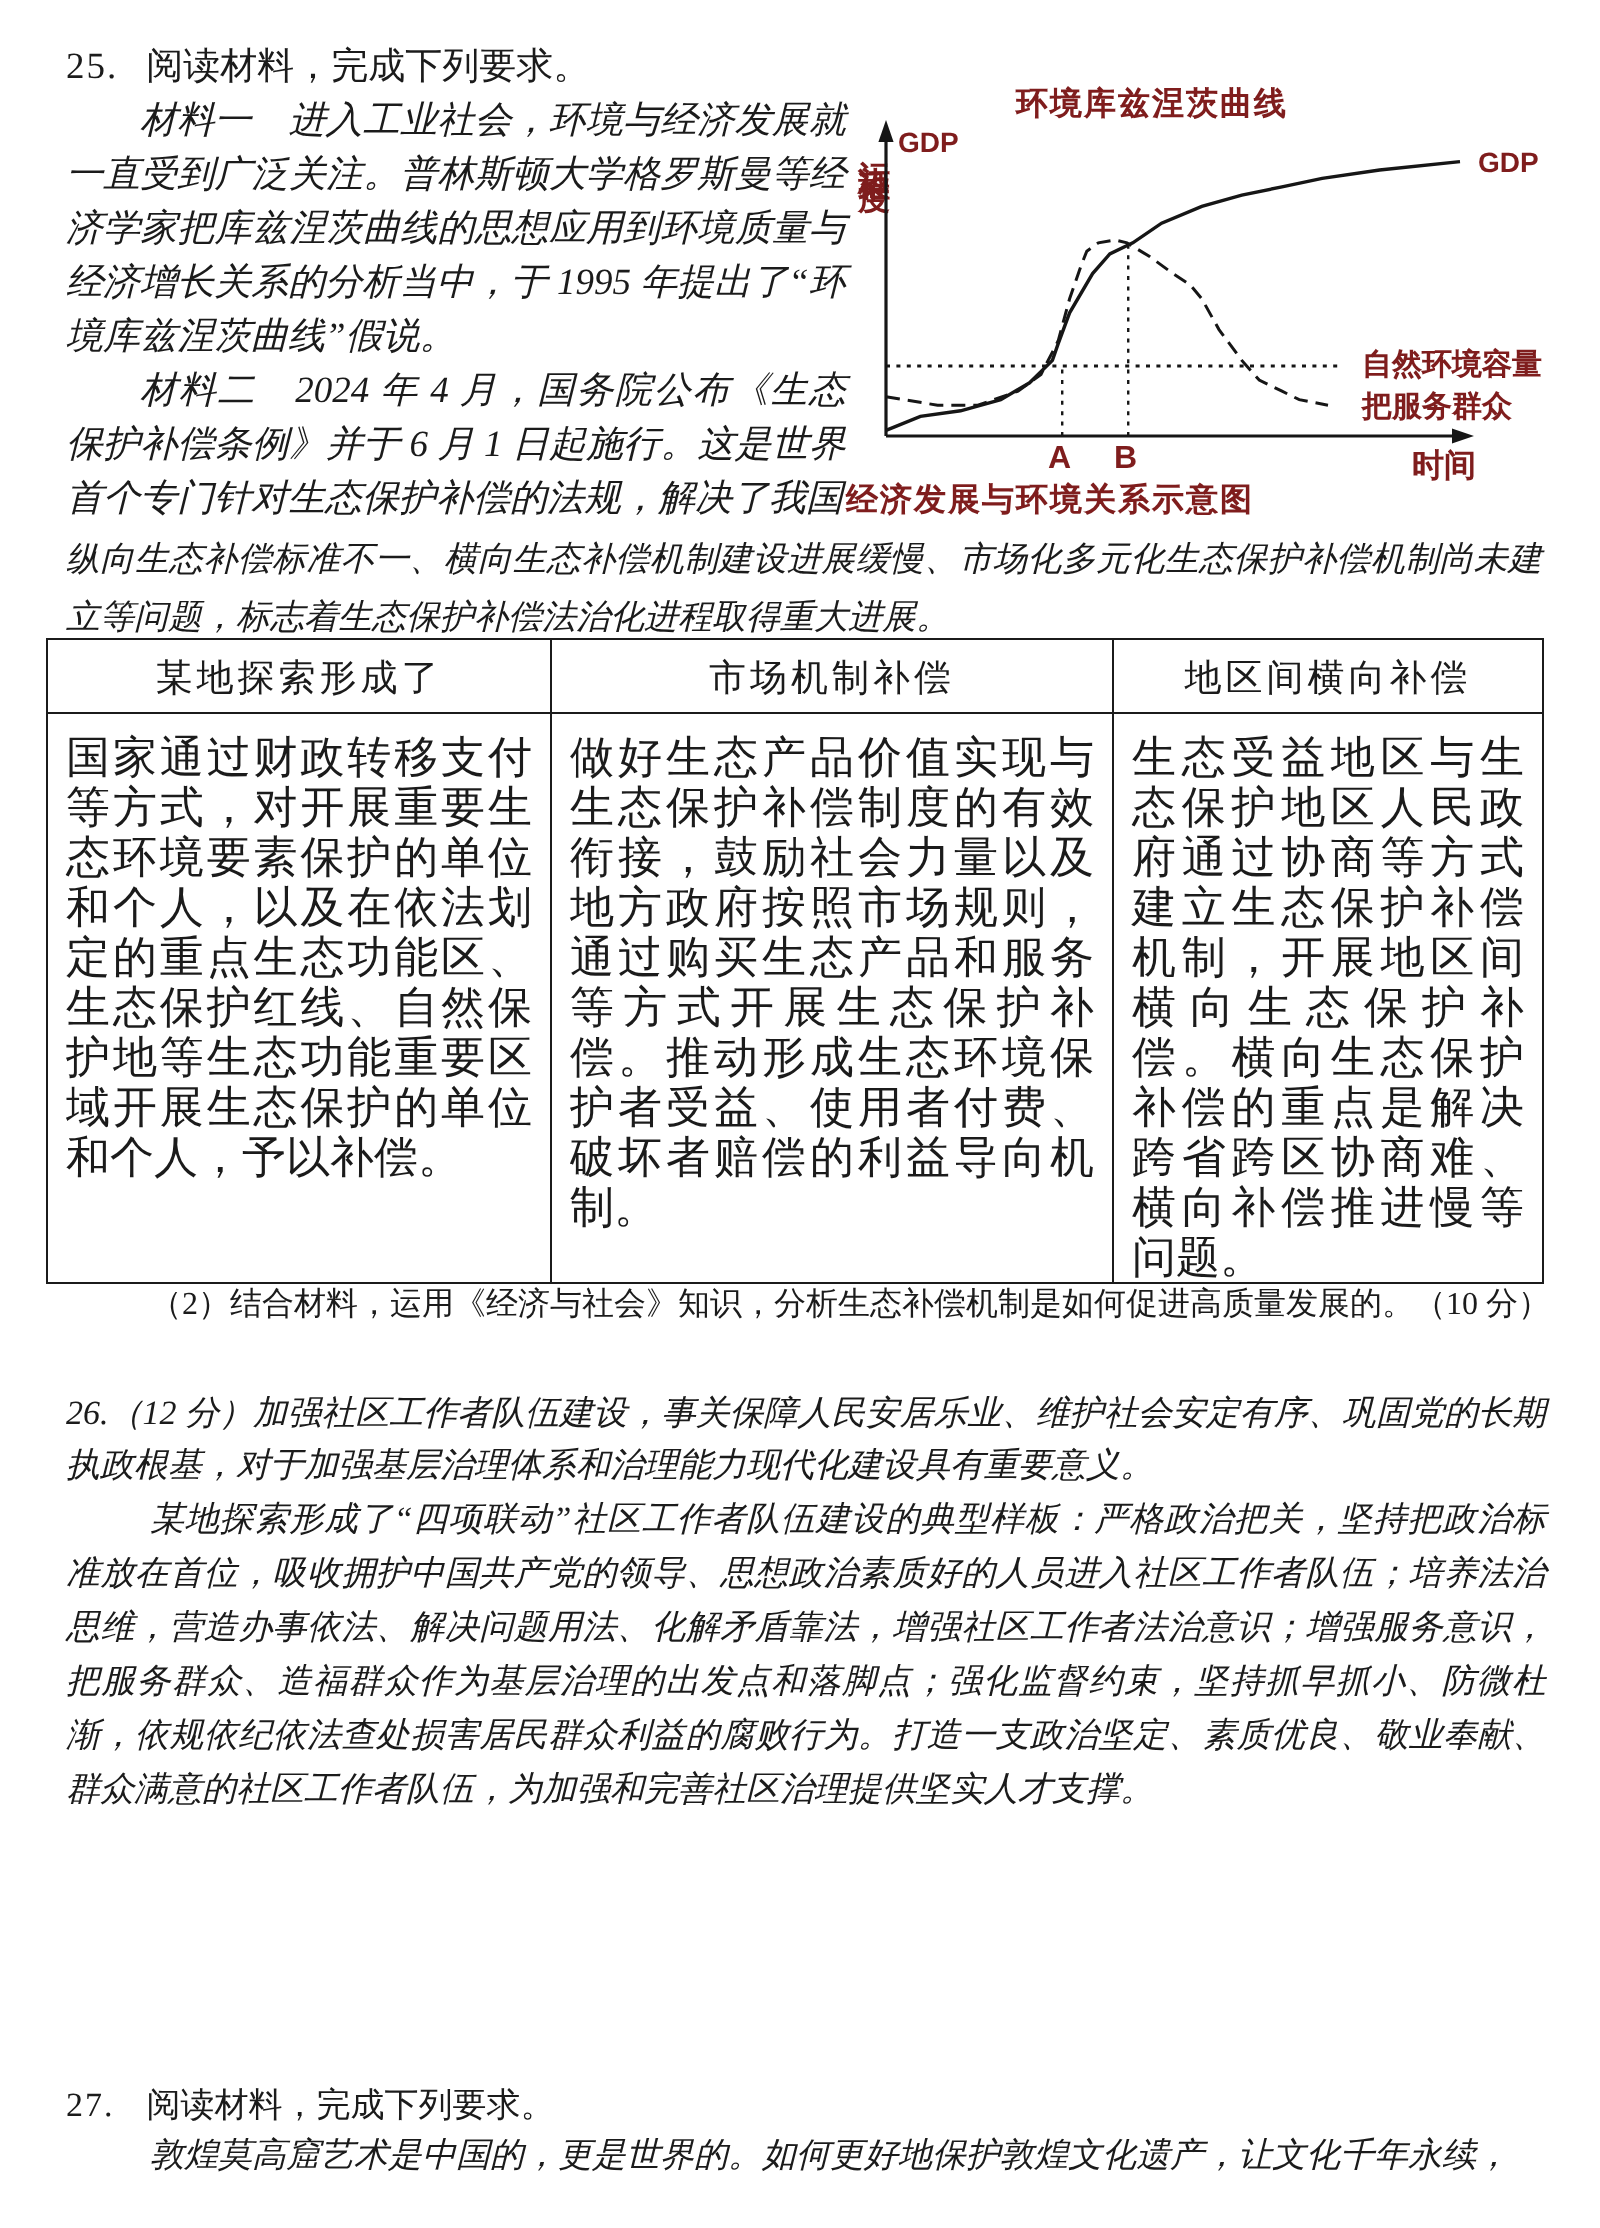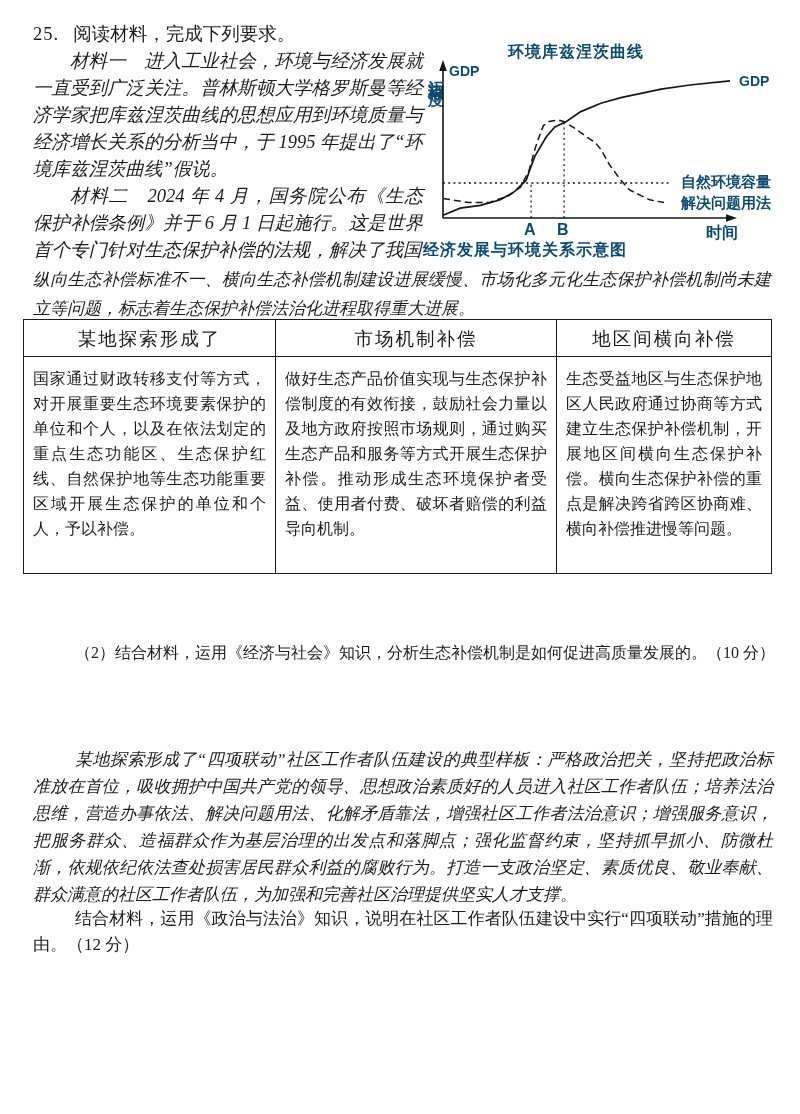--- a/index.html
+++ b/index.html
@@ -14,21 +14,21 @@
   .kai{font-style:italic;}
 
   
   .q25-left{left:33px;top:21px;width:390px;font-size:18.5px;line-height:27px;}
   .q25-left .num{margin-right:14px;letter-spacing:1px;}
   .q25-left .mat{text-indent:2em;}
 
   
   .chart{left:423px;top:40px;width:372px;height:222px;}
   .chart .lbl{position:absolute;white-space:nowrap;
-    font-family:"Liberation Sans","DejaVu Sans",sans-serif;font-weight:bold;color:#0c4a6e;}
+    font-family:"Liberation Sans","DejaVu Sans",sans-serif;font-weight:bold;color:#7f1d1d;}
   .c-title{left:0;right:0;top:2px;text-align:center;padding-right:66px;font-size:16px;letter-spacing:1px;}
   .c-ylab2{left:26px;top:23px;font-size:14px;font-family:"Liberation Serif",serif;}
   .c-ylab{left:2px;top:27px;font-size:16px;writing-mode:vertical-rl;letter-spacing:3px;}
   .c-gdp-end{left:316px;top:33px;font-size:14px;font-family:"Liberation Serif",serif;}
   .c-cap{left:258px;top:133px;font-size:15px;}
   .c-pol{left:258px;top:154px;font-size:15px;}
   .c-time{left:283px;top:183px;font-size:16px;}
   .c-a{left:101px;top:181px;font-size:16px;font-family:"Liberation Serif",serif;}
   .c-b{left:134px;top:181px;font-size:16px;font-family:"Liberation Serif",serif;}
   .c-caption{left:0;right:0;top:200px;text-align:left;padding-right:36px;font-size:16px;letter-spacing:1px;}
@@ -39,21 +39,21 @@
   .solid{stroke-width:1.7;}
   .dashed{stroke-width:1.5;stroke-dasharray:7 4;}
   .dotted{stroke-width:1.6;stroke-dasharray:2 3.2;}
   .marker{stroke:#161616;stroke-width:1.2;stroke-dasharray:2 3.2;fill:none;}
 
   
   .m2cont{left:33px;top:265px;width:738px;font-size:17px;line-height:29px;}
   .ctable{left:23px;top:319px;width:748px;border-collapse:collapse;table-layout:fixed;}
   .ctable th,.ctable td{border:1.6px solid #1b1b1b;}
   .ctable th{height:36px;font-weight:normal;font-size:18.5px;letter-spacing:2px;text-align:center;padding:0;}
-  .ctable td{vertical-align:top;font-size:16px;line-height:25px;padding:9px 9px 0 9px;text-align:justify;height:207px;overflow:hidden;}
+  .ctable td{vertical-align:top;font-size:22px;line-height:25px;padding:9px 9px 0 9px;text-align:justify;height:207px;overflow:hidden;}
   .col1{width:252px;}.col2{width:281px;}.col3{width:215px;}
 
   
   .q1{left:33px;top:587px;width:745px;font-size:16px;line-height:26px;text-indent:42px;}
   .q2{left:33px;top:640px;width:745px;font-size:16px;line-height:26px;text-indent:42px;}
   .q26i{left:33px;top:694px;width:740px;font-size:17px;line-height:26px;}
   .q26m{left:33px;top:746px;width:740px;font-size:17px;line-height:27px;text-indent:42px;}
   .q26q{left:33px;top:906px;width:740px;font-size:17px;line-height:26px;text-indent:42px;}
   .q27{left:33px;top:1040px;width:740px;font-size:17px;line-height:25px;}
   .q27 .num{margin-right:16px;letter-spacing:1px;}
@@ -80,21 +80,21 @@
       <polygon class="axis-head" points="20,2 16.2,13 23.8,13"></polygon>
       <polygon class="axis-head" points="314,160 303,156.2 303,163.8"></polygon>
     <polyline points="20.0,157.2 37.2,150.2 57.3,147.4 77.4,141.8 91.8,133.4 103.2,122.2 106.1,113.8 111.8,98.4 123.3,78.8 131.9,69.0 143.4,63.4 157.8,53.6 177.9,45.2 197.9,39.6 218.0,35.4 238.1,31.2 266.8,27.0 307.0,22.8" class="curve solid"></polyline>
         <polyline points="20.0,140.4 45.8,144.6 65.9,144.6 86.0,137.6 97.5,129.2 106.1,112.4 111.8,91.4 117.6,74.6 120.4,67.6 126.2,63.4 134.8,62.0 140.5,63.4 152.0,70.4 163.5,78.8 172.1,84.4 177.9,91.4 186.5,106.8 197.9,122.2 206.6,132.0 218.0,137.6 226.6,141.8 241.0,144.6" class="curve dashed"></polyline>
         <polyline points="20.0,125.0 246.7,125.0" class="curve dotted"></polyline>
         <line x1="108.109" x2="108.109" y1="160" y2="125" class="marker"></line>
         <line x1="141.11399999999998" x2="141.11399999999998" y1="160" y2="63.400000000000006" class="marker"></line>
       </svg>
     <div class="lbl c-gdp-end">GDP</div>
     <div class="lbl c-cap">自然环境容量</div>
-    <div class="lbl c-pol">解决问题用法</div>
+    <div class="lbl c-pol">把服务群众</div>
     <div class="lbl c-time">时间</div>
     <div class="lbl c-a">A</div>
     <div class="lbl c-b">B</div>
     <div class="lbl c-caption">经济发展与环境关系示意图</div>
   </div>
 
   <p class="abs jt kai m2cont">纵向生态补偿标准不一、横向生态补偿机制建设进展缓慢、市场化多元化生态保护补偿机制尚未建立等问题，标志着生态保护补偿法治化进程取得重大进展。</p>
 
   <table class="abs ctable">
     <colgroup>
@@ -113,17 +113,21 @@
       <tr>
         <td>国家通过财政转移支付等方式，对开展重要生态环境要素保护的单位和个人，以及在依法划定的重点生态功能区、生态保护红线、自然保护地等生态功能重要区域开展生态保护的单位和个人，予以补偿。</td>
         <td>做好生态产品价值实现与生态保护补偿制度的有效衔接，鼓励社会力量以及地方政府按照市场规则，通过购买生态产品和服务等方式开展生态保护补偿。推动形成生态环境保护者受益、使用者付费、破坏者赔偿的利益导向机制。</td>
         <td>生态受益地区与生态保护地区人民政府通过协商等方式建立生态保护补偿机制，开展地区间横向生态保护补偿。横向生态保护补偿的重点是解决跨省跨区协商难、横向补偿推进慢等问题。</td>
       </tr>
     </tbody>
   </table>
 
   <p class="abs jt q2">（2）结合材料，运用《经济与社会》知识，分析生态补偿机制是如何促进高质量发展的。（10 分）</p>
 
+  <p class="abs jt kai q26i">26.（12 分）加强社区工作者队伍建设，事关保障人民安居乐业、维护社会安定有序、巩固党的长期执政根基，对于加强基层治理体系和治理能力现代化建设具有重要意义。</p>
   <p class="abs jt kai q26m">某地探索形成了“四项联动”社区工作者队伍建设的典型样板：严格政治把关，坚持把政治标准放在首位，吸收拥护中国共产党的领导、思想政治素质好的人员进入社区工作者队伍；培养法治思维，营造办事依法、解决问题用法、化解矛盾靠法，增强社区工作者法治意识；增强服务意识，把服务群众、造福群众作为基层治理的出发点和落脚点；强化监督约束，坚持抓早抓小、防微杜渐，依规依纪依法查处损害居民群众利益的腐败行为。打造一支政治坚定、素质优良、敬业奉献、群众满意的社区工作者队伍，为加强和完善社区治理提供坚实人才支撑。</p>
-  <p class="abs jt q26q">结合材料，运用《政治与法治》知识，说明在社区工作者队伍建设中实行“四项联动”措施的理由。（12 分）</p>
 
+  <div class="abs q27">
+    <p class="jt"><span class="num">27.</span><span>阅读材料，完成下列要求。</span></p>
+    <p class="jt open kai">敦煌莫高窟艺术是中国的，更是世界的。如何更好地保护敦煌文化遗产，让文化千年永续，</p>
+  </div>
 
 </div>
 
 </body></html>

